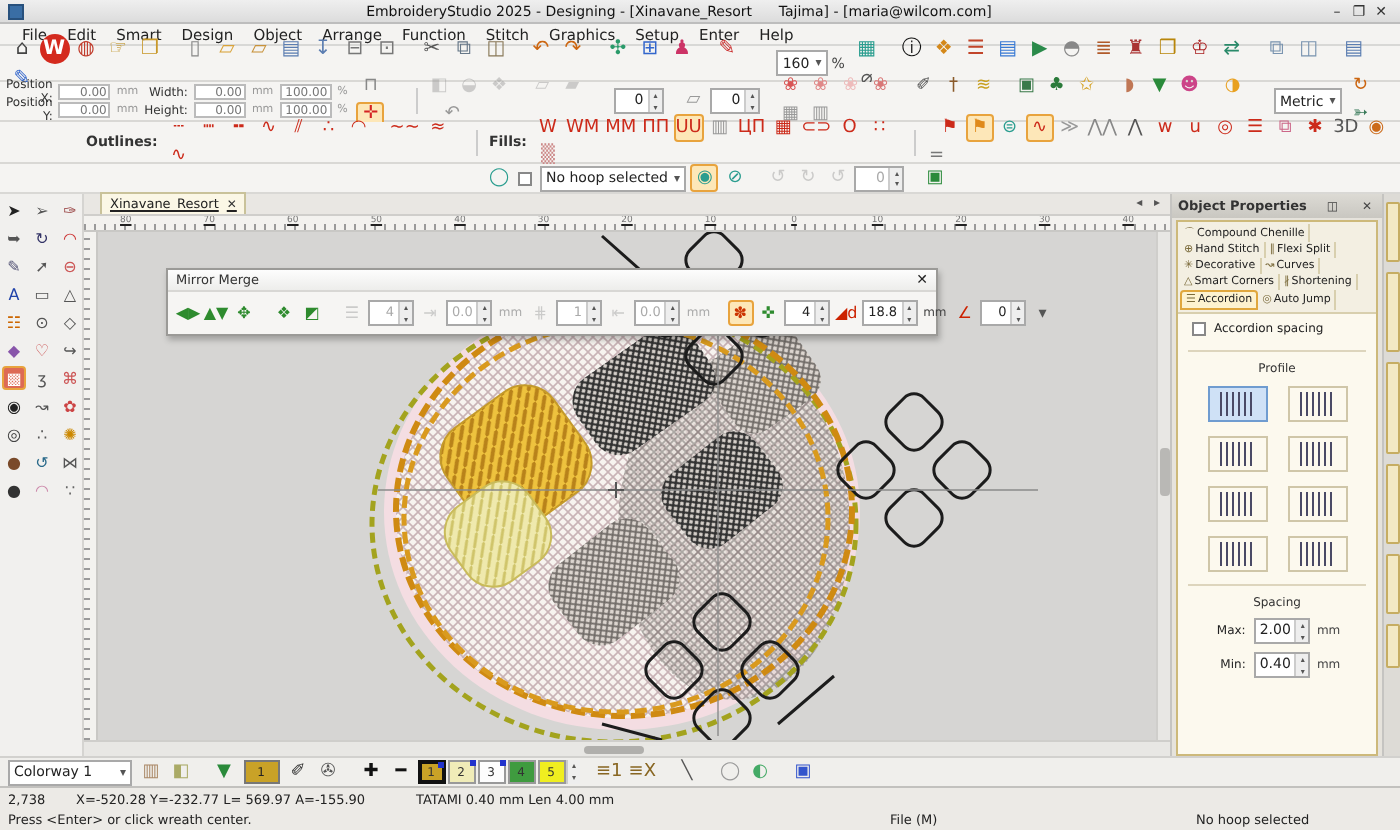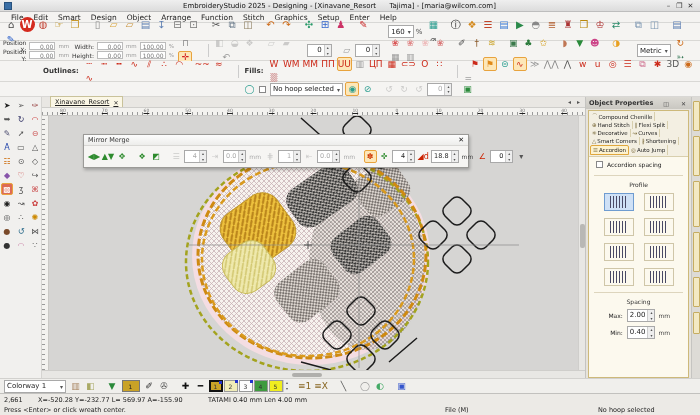--- a/index.html
+++ b/index.html
@@ -465,21 +465,21 @@
     <span><span class="ticon" style="color: rgb(51, 51, 51);">✐</span><span class="ticon" style="color: rgb(85, 85, 85);">✇</span><span class="ticon gap" style="color: rgb(17, 17, 17);">✚</span><span class="ticon" style="color: rgb(17, 17, 17);">━</span></span>
     <span><span class="swatch sel" style="background: rgb(201, 162, 39);">1<i class="dot"></i></span><span class="swatch" style="background: rgb(240, 236, 184);">2<i class="dot"></i></span><span class="swatch" style="background: rgb(253, 253, 253);">3<i class="dot"></i></span><span class="swatch" style="background: rgb(63, 155, 63);">4</span><span class="swatch" style="background: rgb(240, 238, 32);">5</span></span>
     <span class="spud" style="height:12px;">
         <i>▴</i>
         <i>▾</i>
       </span>
     <span><span class="ticon gap" style="color: rgb(136, 102, 34);">≡1</span><span class="ticon" style="color: rgb(136, 102, 34);">≡X</span><span class="ticon gap" style="color: rgb(85, 85, 85);">╲</span><span class="ticon gap" style="color: rgb(153, 153, 153);">◯</span><span class="ticon" style="color: rgb(68, 170, 102);">◐</span><span class="ticon gap" style="color: rgb(51, 85, 204);">▣</span></span>
   </div>
 
   <div class="statusbar">
-    <span class="st1" style="left:4px;">2,661</span>
+    <span class="st1" style="left:4px;">2,738</span>
     <span class="st1" style="left:38px;">X=-520.28 Y=-232.77 L= 569.97 A=-155.90</span>
     <span class="st1" style="left:208px;">TATAMI  0.40 mm Len  4.00 mm</span>
     <span class="st2" style="left:4px;">Press &lt;Enter&gt; or click wreath center.</span>
     <span class="st2" style="left:445px;">File (M)</span>
     <span class="st2" style="left:598px;">No hoop selected</span>
   </div>
 
   <div class="mm">
     <div class="mmtitle">
       <span>Mirror Merge</span>

